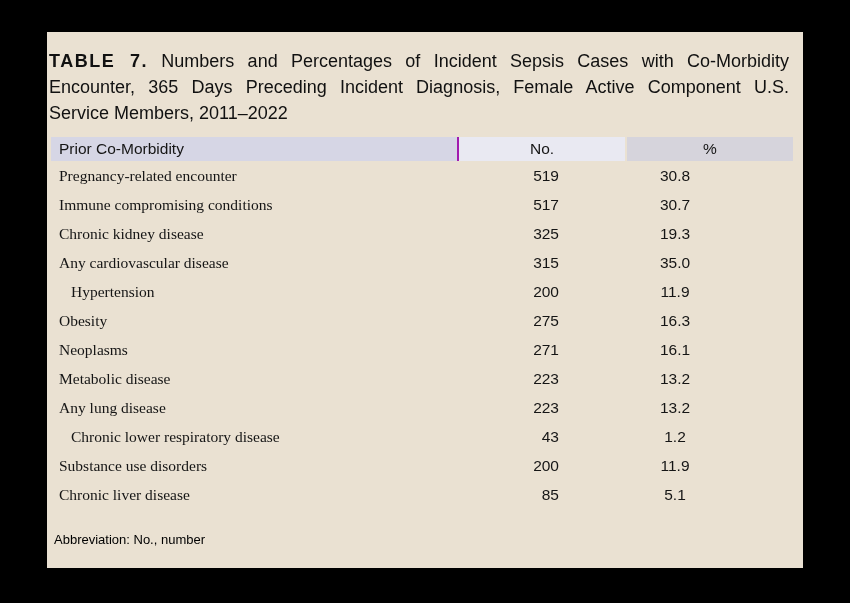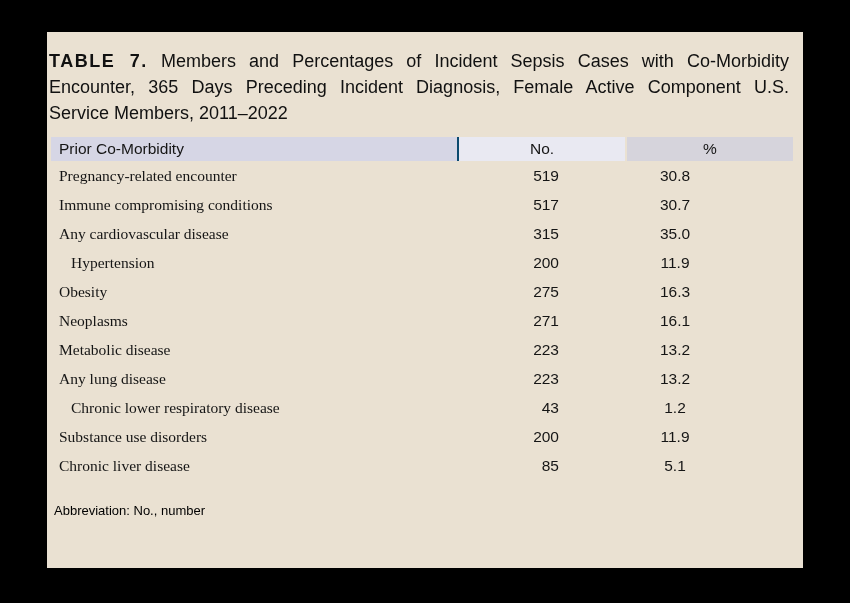--- a/index.html
+++ b/index.html
@@ -55,21 +55,21 @@
     padding: 0;
   }
   th.h-label {
     background: #D6D6E5;
     text-align: left;
     padding-left: 8px;
   }
   th.h-no {
     background: #E9E9F2;
     text-align: center;
-    border-left: 2px solid #0c4a6e;
+    border-left: 2px solid #a21caf;
   }
   th.h-pct {
     background: #D6D4DC;
     text-align: center;
     border-left: 2px solid #EAE1D2;
   }
   td {
     height: 29px;
     vertical-align: middle;
     padding: 0;
@@ -83,21 +83,21 @@
     font-size: 13px;
     color: #000000;
   }
 </style>
 </head>
 <body>
 
 <div class="panel">
 
   <div class="title-block">
-    <div class="title-line justified"><span class="table-label">TABLE 7.</span> <span>Members and Percentages of Incident Sepsis Cases with Co-Morbidity</span></div>
+    <div class="title-line justified"><span class="table-label">TABLE 7.</span> <span>Numbers and Percentages of Incident Sepsis Cases with Co-Morbidity</span></div>
     <div class="title-line justified">Encounter, 365 Days Preceding Incident Diagnosis, Female Active Component U.S.</div>
     <div class="title-line">Service Members, 2011–2022</div>
   </div>
 
   <table class="data-table">
     <colgroup>
       <col class="c-label">
       <col class="c-no">
       <col class="c-pct">
     </colgroup>
@@ -111,20 +111,25 @@
     <tbody>
       <tr>
         <td class="cell-label">Pregnancy-related encounter</td>
         <td class="cell-no">519</td>
         <td class="cell-pct">30.8</td>
       </tr>
       <tr>
         <td class="cell-label">Immune compromising conditions</td>
         <td class="cell-no">517</td>
         <td class="cell-pct">30.7</td>
+      </tr>
+      <tr>
+        <td class="cell-label">Chronic kidney disease</td>
+        <td class="cell-no">325</td>
+        <td class="cell-pct">19.3</td>
       </tr>
       <tr>
         <td class="cell-label">Any cardiovascular disease</td>
         <td class="cell-no">315</td>
         <td class="cell-pct">35.0</td>
       </tr>
       <tr class="indent">
         <td class="cell-label">Hypertension</td>
         <td class="cell-no">200</td>
         <td class="cell-pct">11.9</td>

